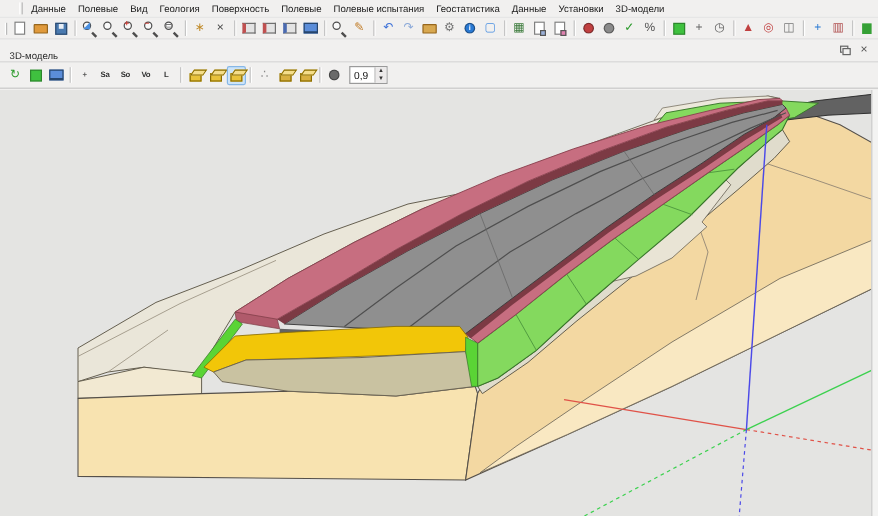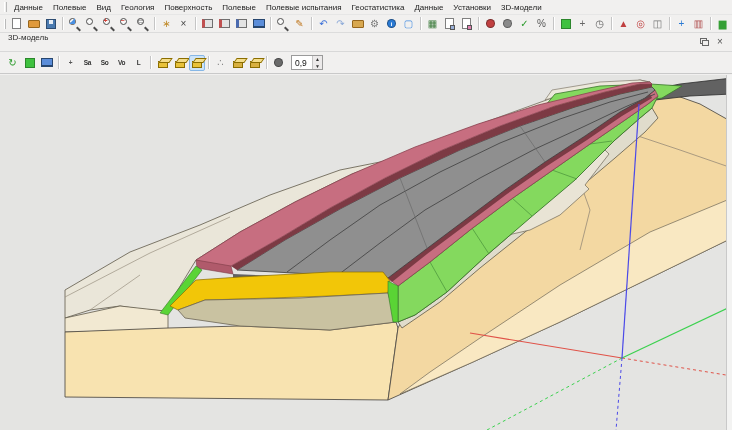--- a/index.html
+++ b/index.html
@@ -1,21 +1,21 @@
 <!DOCTYPE html>
 <html><head>
 <meta charset="utf-8">
 <style>
   * { margin:0; padding:0; box-sizing:border-box; }
   html,body { width:732px; height:430px; overflow:hidden; }
   body { font-family:"Liberation Sans", sans-serif; background:#f1f0ef; position:relative; }
   .app { width:732px; height:430px; position:relative; background:#f1f0ef; }
 
   
-  .menu-bar { height:14px; display:flex; align-items:center; background:#f1f0ef; padding-left:2px; }
+  .menu-bar { height:14px; display:flex; align-items:center; background:#f1f0ef; padding-left:14px; }
   .drag-handle { width:3px; height:10px; border-left:1px solid #ffffff; border-right:1px solid #b9b9b9; margin:0 2px; }
   .menu-items { display:flex; align-items:center; }
   .menu-item { font-size:8px; color:#1a1a1a; padding:2px 5px; cursor:default; white-space:nowrap; }
 
   
   .toolbar { height:19px; display:flex; align-items:center; background:#f1f0ef; border-top:1px solid #e6e6e6; border-bottom:1px solid #dcdcdc; padding-left:2px; }
   .tb-sep { width:1px; height:13px; background:#c5c5c5; margin:0 3px; box-shadow:1px 0 0 #ffffff; }
   .tbi { width:16px; height:16px; display:inline-flex; align-items:center; justify-content:center; position:relative; border-radius:2px; margin:0 0.5px; }
   .tbi.active { background:#cde4f8; border:1px solid #86b7e6; }
   .tbi .glyph { font-size:10px; line-height:10px; }
@@ -29,21 +29,21 @@
   .shape-circle { width:9px; height:9px; border-radius:50%; border:1px solid rgba(0,0,0,.35); display:flex; align-items:center; justify-content:center; color:#fff; font-size:6px; font-weight:bold; }
   .shape-square { width:10px; height:10px; border:1px solid rgba(0,0,0,.3); }
   .shape-card { width:11px; height:9px; background:#e3e3e3; border:1px solid #6f6f6f; }
   .shape-box { width:10px; height:7px; border:1px solid #8a6d00; position:relative; margin-top:3px; }
   .shape-box:before { content:""; position:absolute; left:1px; top:-4px; width:9px; height:3px; background:#f4dd8a; border:1px solid #8a6d00; transform:skewX(-35deg); }
   .mag-lens { position:absolute; left:2px; top:2px; width:7px; height:7px; border:1.6px solid #4d4d4d; border-radius:50%; background:rgba(255,255,255,.6); }
   .mag-handle { position:absolute; right:2px; bottom:2px; width:5px; height:2px; background:#4d4d4d; transform:rotate(45deg); }
   .mag-ovl { position:absolute; left:3px; top:1px; font-size:7px; font-weight:bold; }
 
   
-  .panel-title { height:19px; background:#f1f0ef; border-bottom:1px solid #d8d8d8; display:flex; align-items:flex-start; padding:0 8px; position:relative; }
+  .panel-title { height:19px; background:#f1f0ef; border-bottom:1px solid #d8d8d8; display:flex; align-items:flex-end; padding:0 8px; position:relative; }
   .panel-title .title-text { font-size:8px; color:#2b2b2b; }
   .win-btns { position:absolute; right:4px; top:2px; display:flex; }
   .wbtn { width:16px; height:14px; display:flex; align-items:center; justify-content:center; color:#555; }
   .fl-rect1 { position:absolute; width:7px; height:6px; border:1px solid #666; background:#f1f0ef; margin:-3px 0 0 -1px; }
   .fl-rect2 { position:absolute; width:7px; height:6px; border:1px solid #666; background:#f1f0ef; margin:2px 0 0 3px; }
   .close-x { font-size:10px; line-height:10px; }
 
   
   .panel-toolbar { height:22px; display:flex; align-items:center; background:#f1f0ef; border-bottom:1px solid #c9c9c9; padding-left:4px; }
   .spinner { display:flex; align-items:stretch; width:32px; height:15px; background:#ffffff; border:1px solid #9a9a9a; margin-left:4px; }

